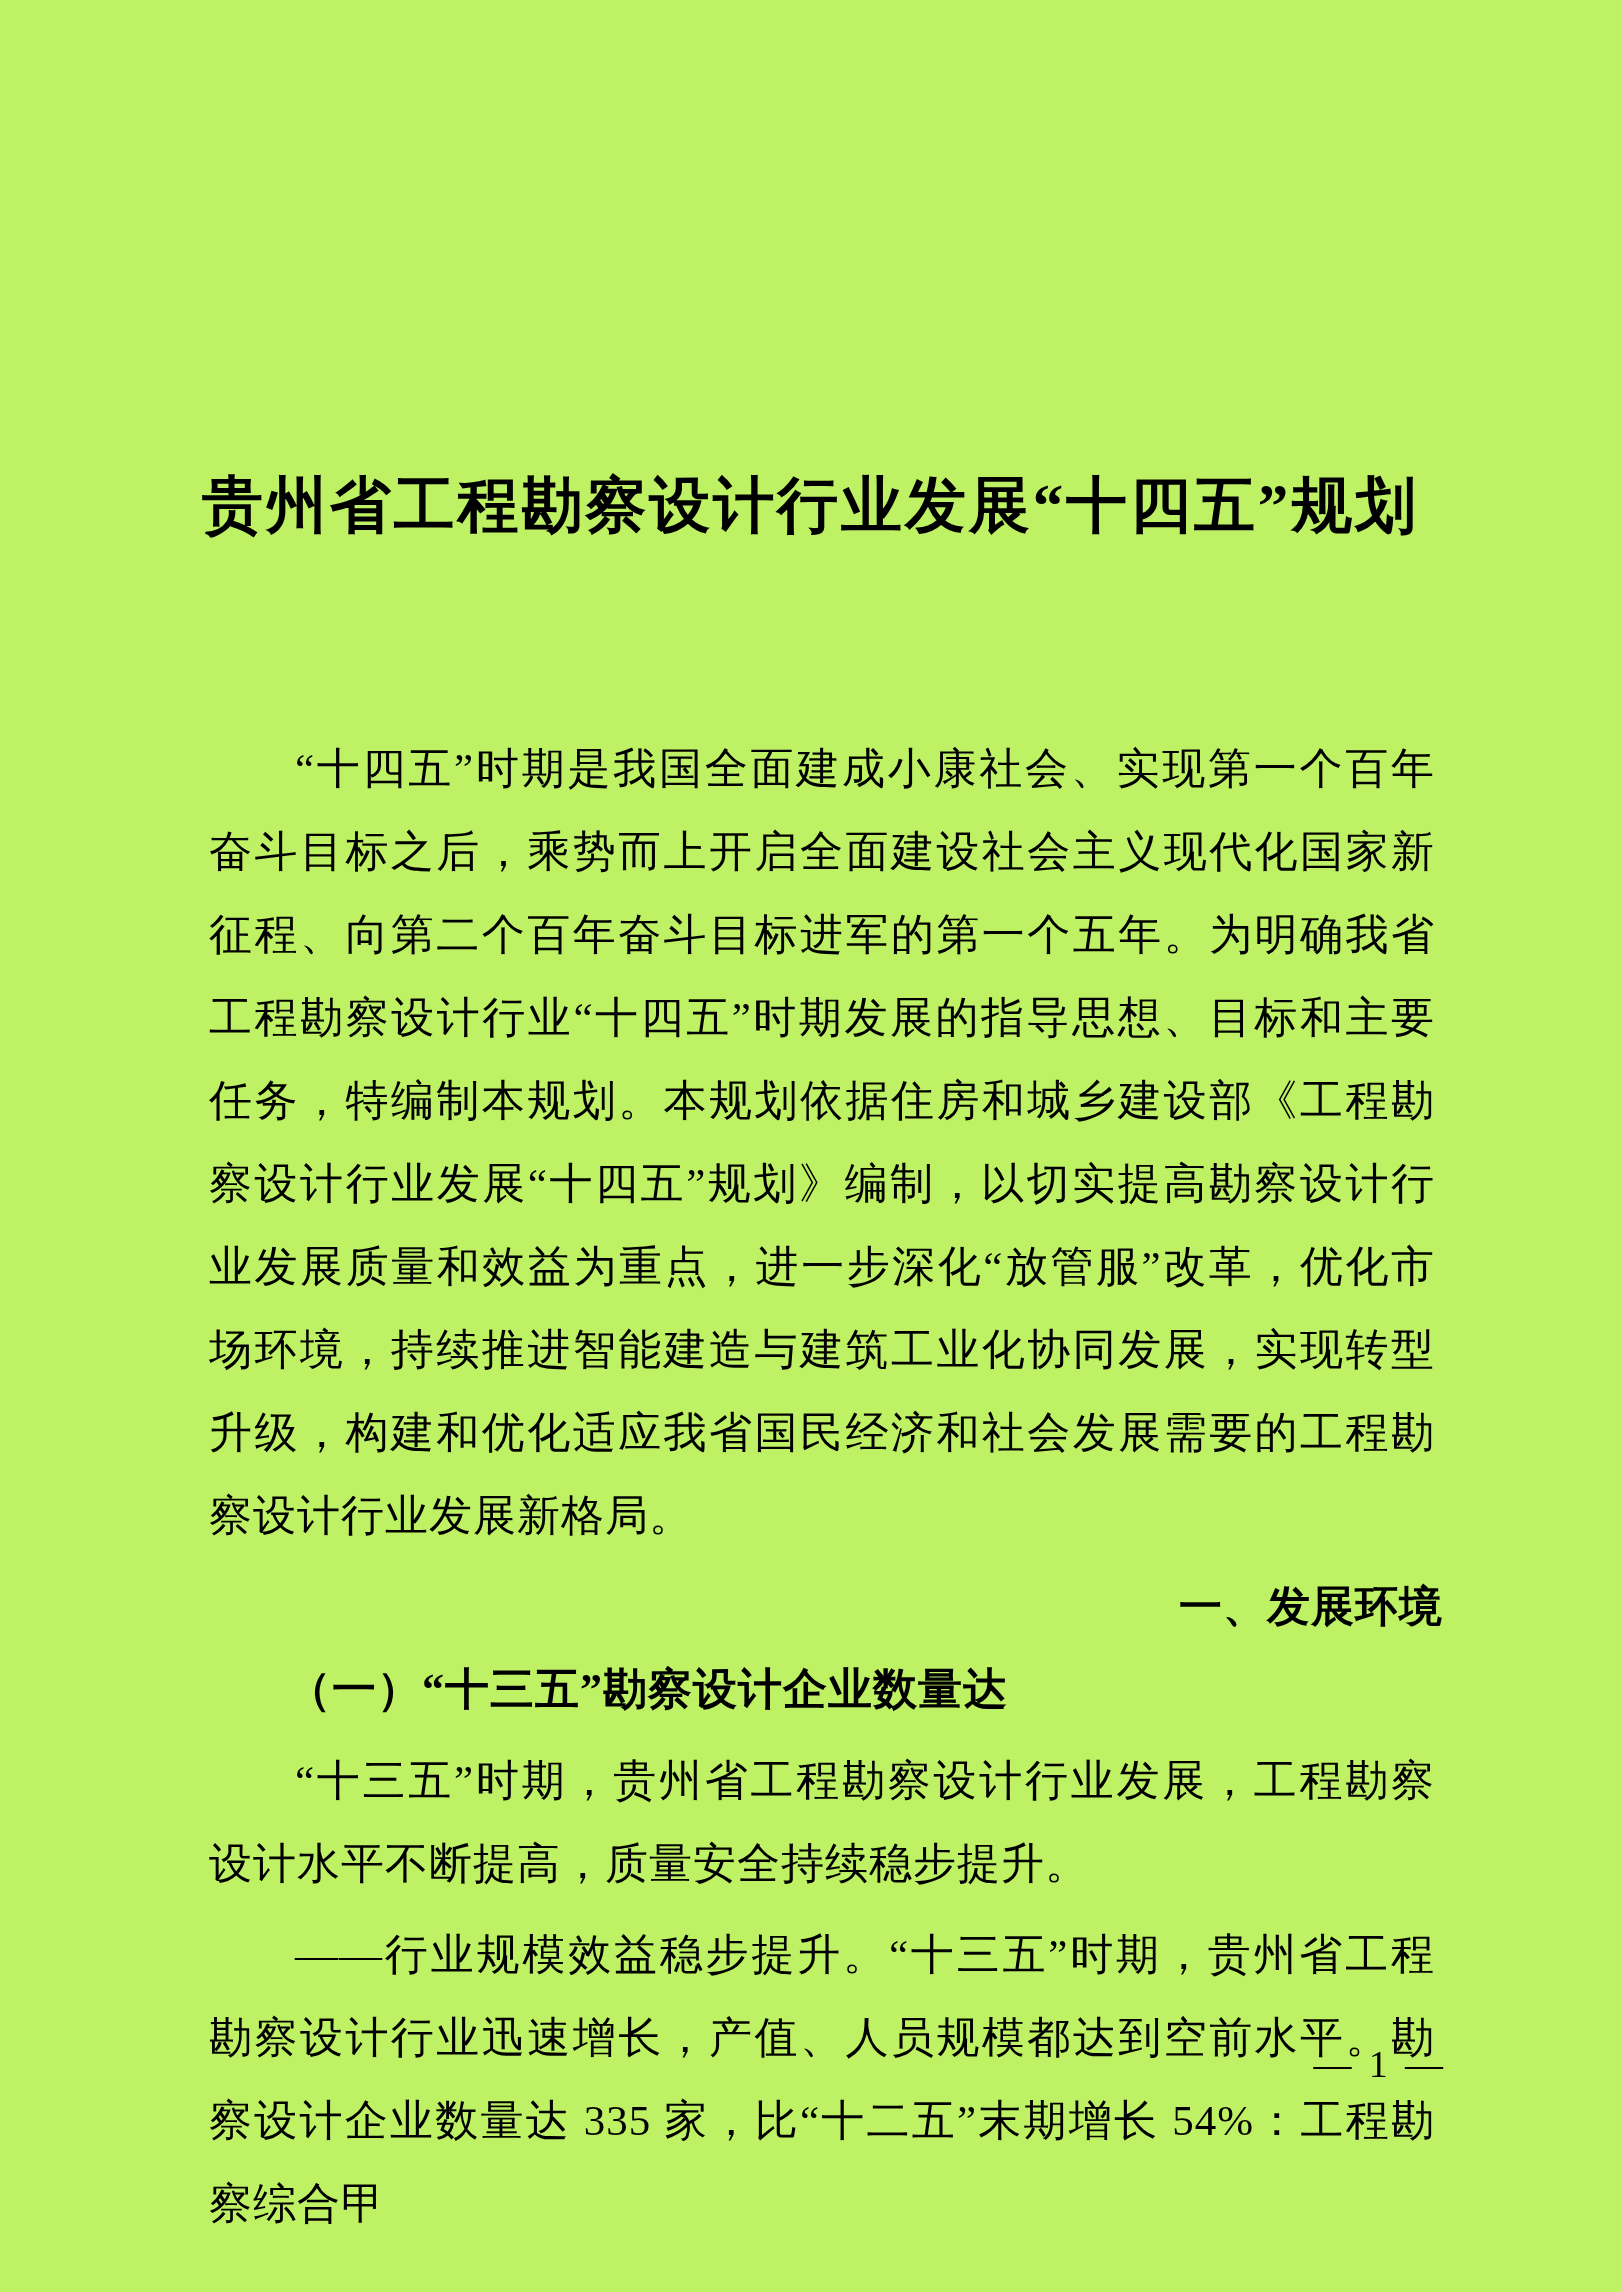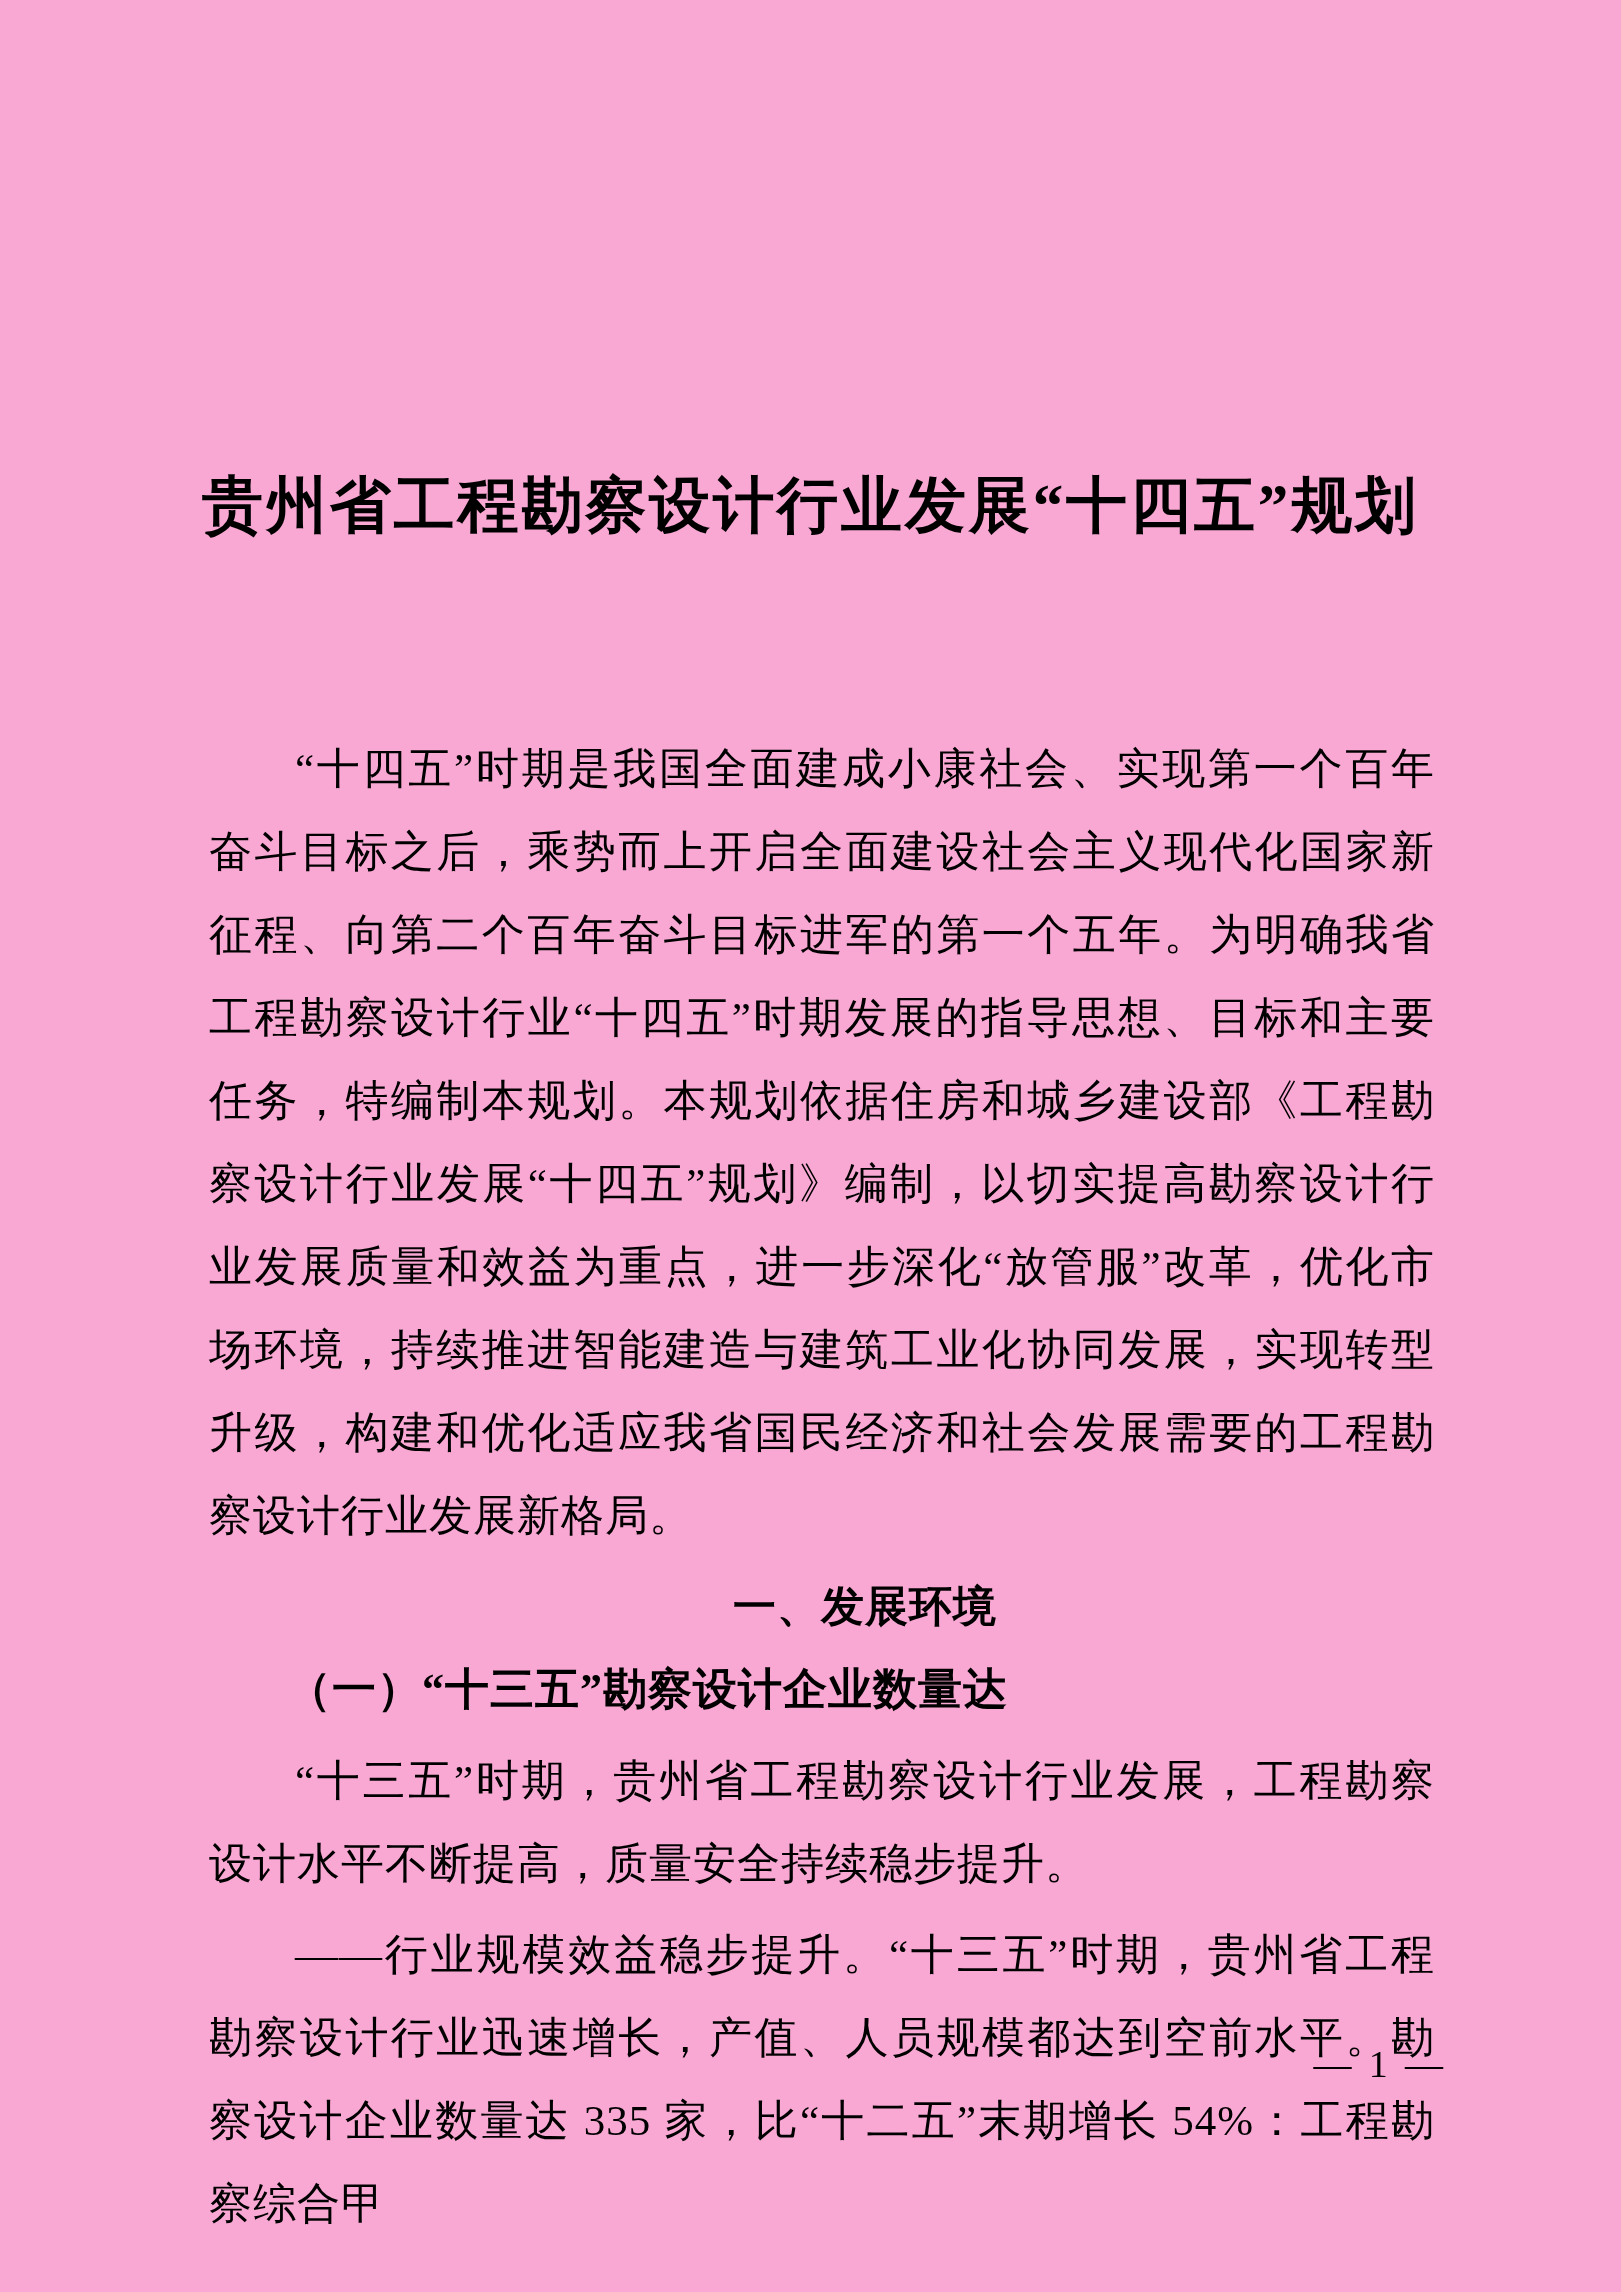--- a/index.html
+++ b/index.html
@@ -4,21 +4,21 @@
 <style>
   html, body {
     margin: 0;
     padding: 0;
     background: #ffffff;
   }
   .page {
     position: relative;
     width: 1621px;
     height: 2293px;
-    background: #f9a8d4;
+    background: #bef264;
     color: #000000;
     font-family: "Liberation Serif", "DejaVu Serif", serif;
     overflow: hidden;
     box-sizing: border-box;
   }
   .doc-title {
     margin: 0;
     padding-top: 461px;
     font-size: 61px;
     line-height: 90px;
@@ -38,21 +38,21 @@
     margin: 8px;
     text-indent: 86px;
   }
   .section-heading {
     margin: 0;
     font-size: 43px;
     line-height: 83px;
     text-indent: 86px;
     font-weight: bold;
     font-family: "Liberation Sans", "DejaVu Sans", sans-serif;
-    text-align: center;
+    text-align: right;
   }
   .subsection-heading {
     margin: 0;
     font-size: 44px;
     line-height: 83px;
     text-indent: 86px;
     font-weight: bold;
     font-family: "Liberation Serif", "DejaVu Serif", serif;
     text-align: left;
   }

